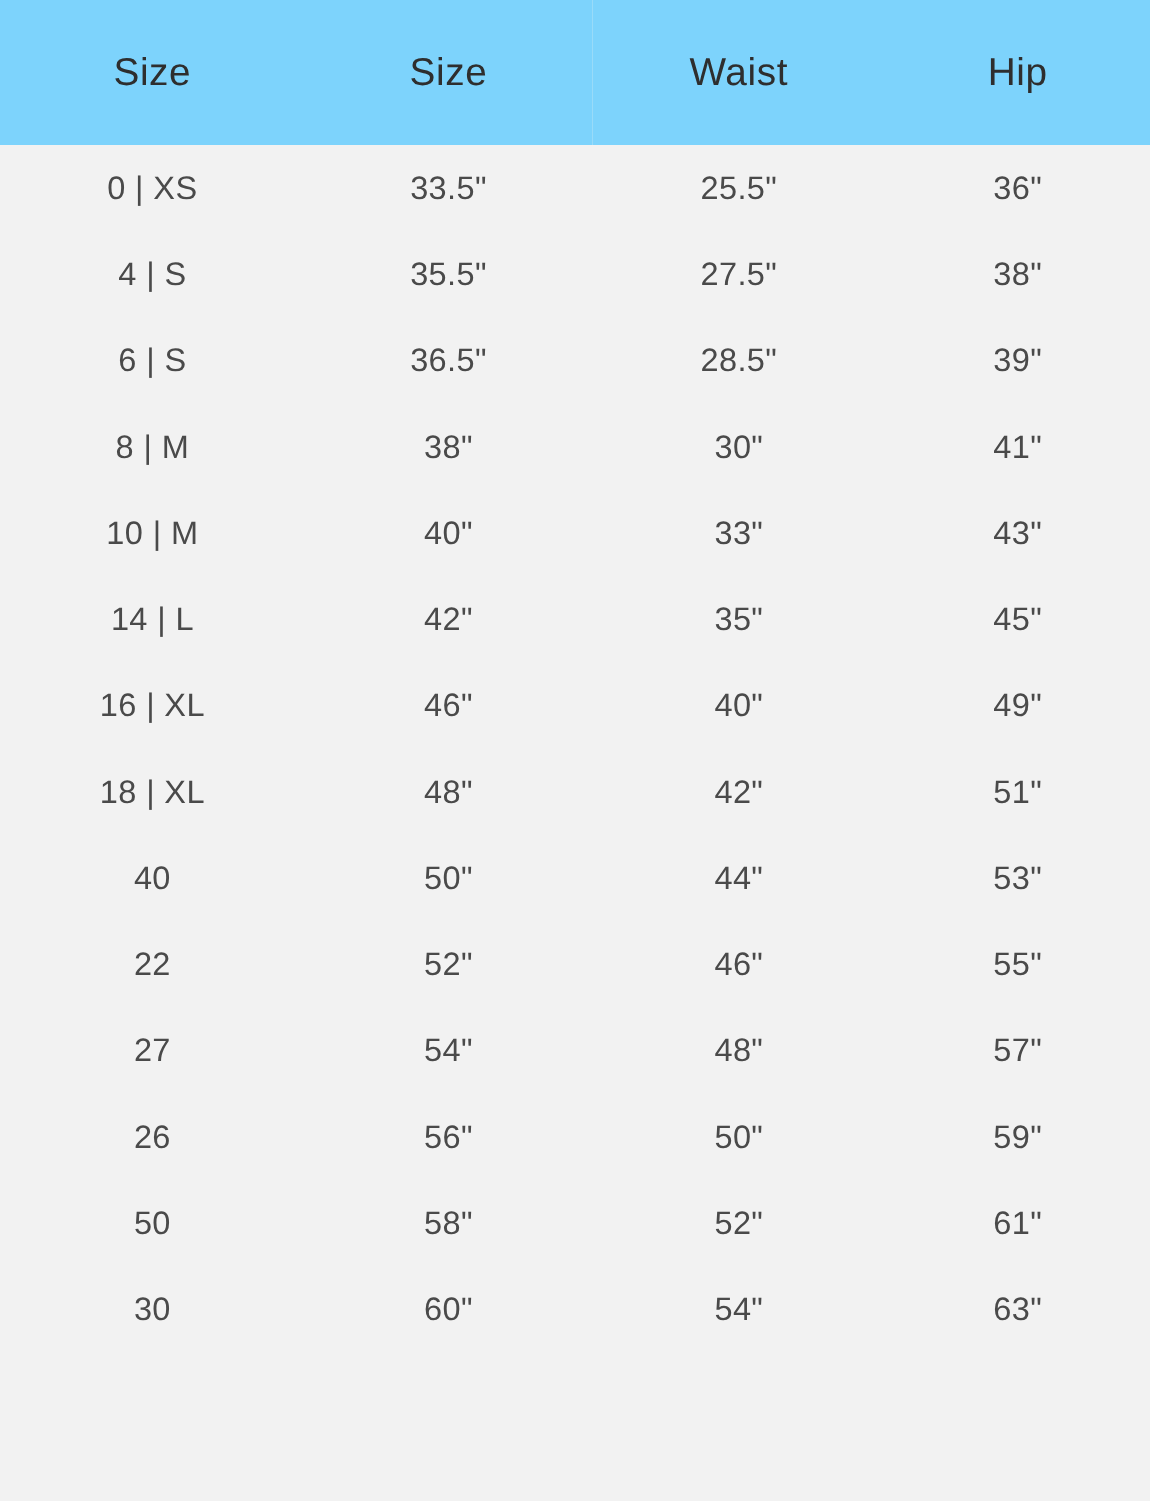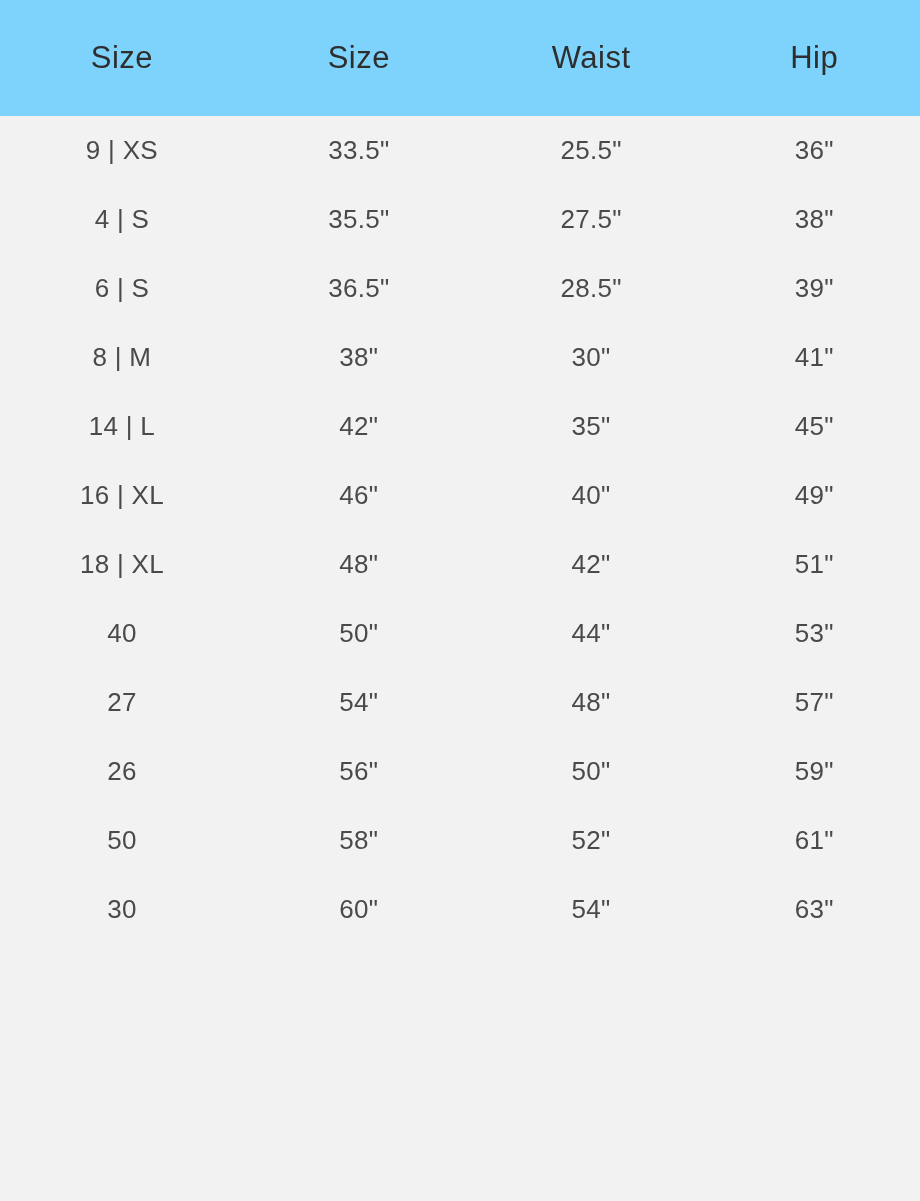--- a/index.html
+++ b/index.html
@@ -66,21 +66,21 @@
     <thead>
       <tr>
         <th>Size</th>
         <th>Size</th>
         <th>Waist</th>
         <th>Hip</th>
       </tr>
     </thead>
     <tbody>
       <tr>
-        <td>9 | XS</td>
+        <td>0 | XS</td>
         <td>33.5"</td>
         <td>25.5"</td>
         <td>36"</td>
       </tr>
       <tr>
         <td>4 | S</td>
         <td>35.5"</td>
         <td>27.5"</td>
         <td>38"</td>
       </tr>
@@ -88,20 +88,26 @@
         <td>6 | S</td>
         <td>36.5"</td>
         <td>28.5"</td>
         <td>39"</td>
       </tr>
       <tr>
         <td>8 | M</td>
         <td>38"</td>
         <td>30"</td>
         <td>41"</td>
+      </tr>
+      <tr>
+        <td>10 | M</td>
+        <td>40"</td>
+        <td>33"</td>
+        <td>43"</td>
       </tr>
       <tr>
         <td>14 | L</td>
         <td>42"</td>
         <td>35"</td>
         <td>45"</td>
       </tr>
       <tr>
         <td>16 | XL</td>
         <td>46"</td>
@@ -112,20 +118,26 @@
         <td>18 | XL</td>
         <td>48"</td>
         <td>42"</td>
         <td>51"</td>
       </tr>
       <tr>
         <td>40</td>
         <td>50"</td>
         <td>44"</td>
         <td>53"</td>
+      </tr>
+      <tr>
+        <td>22</td>
+        <td>52"</td>
+        <td>46"</td>
+        <td>55"</td>
       </tr>
       <tr>
         <td>27</td>
         <td>54"</td>
         <td>48"</td>
         <td>57"</td>
       </tr>
       <tr>
         <td>26</td>
         <td>56"</td>

